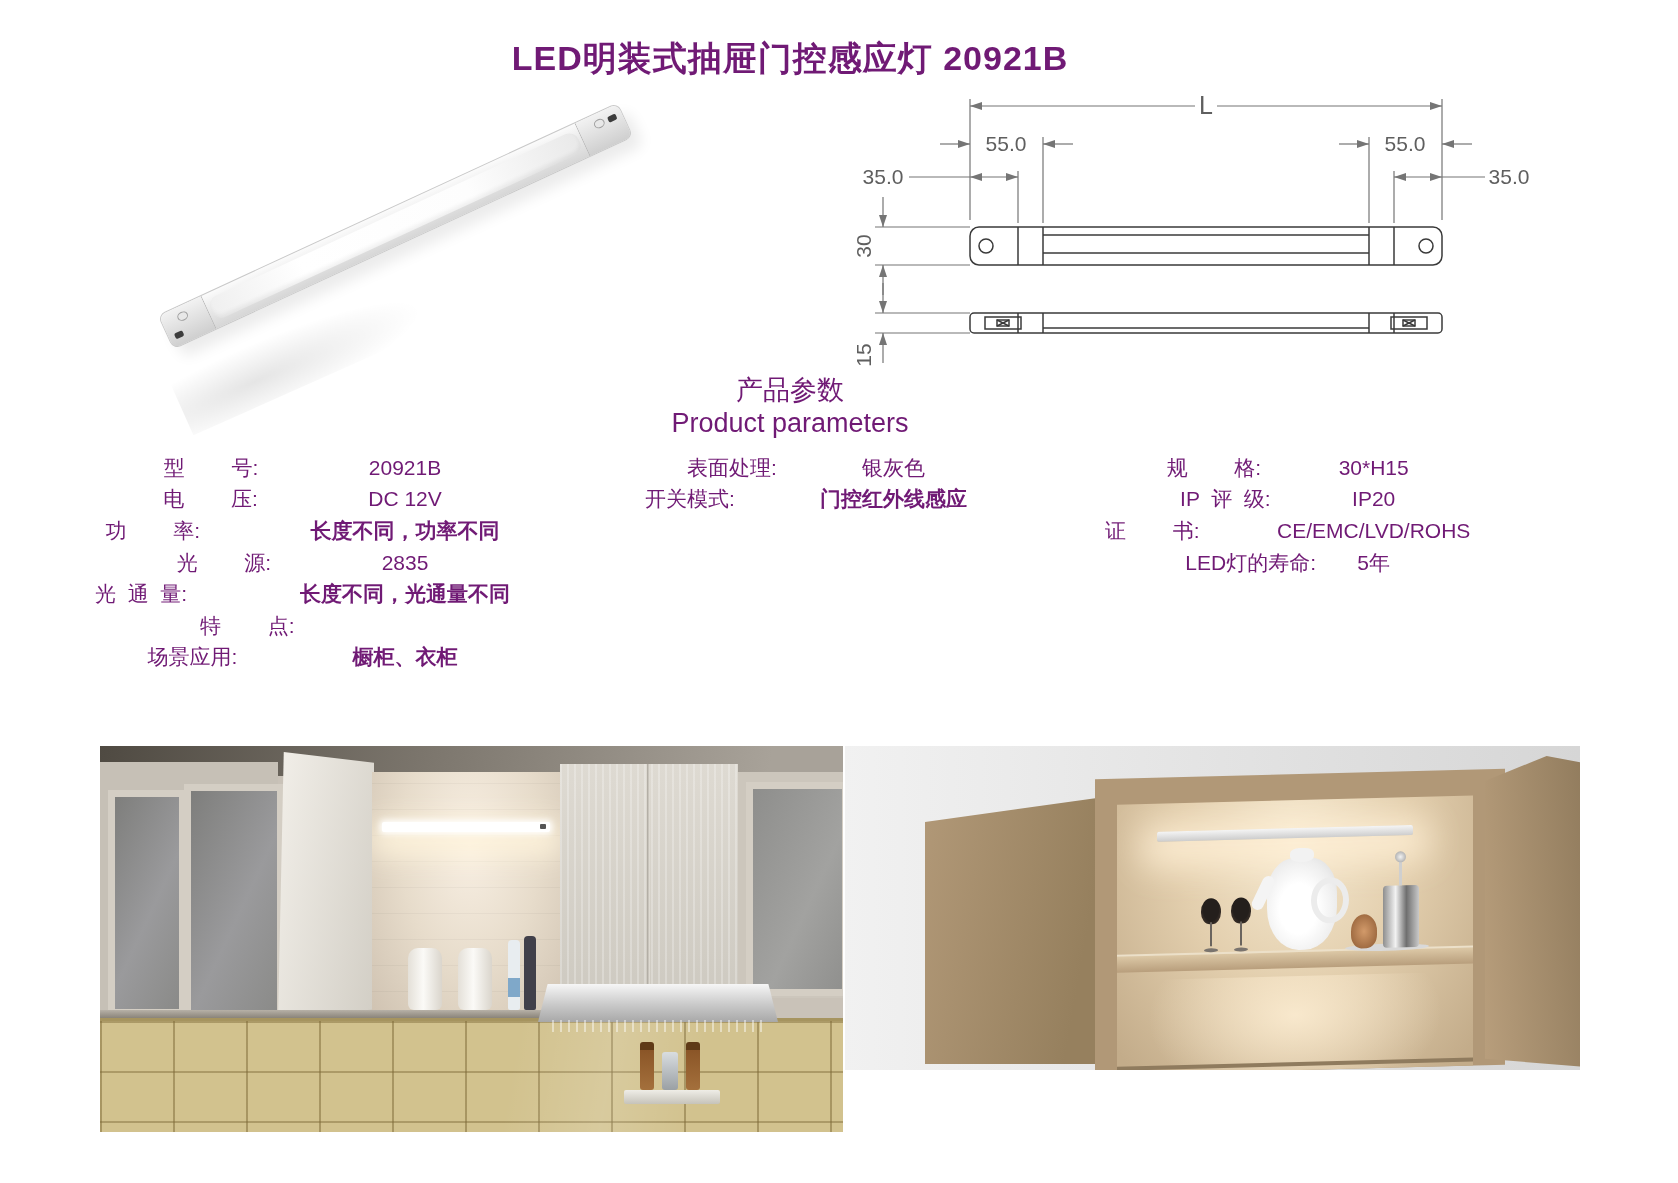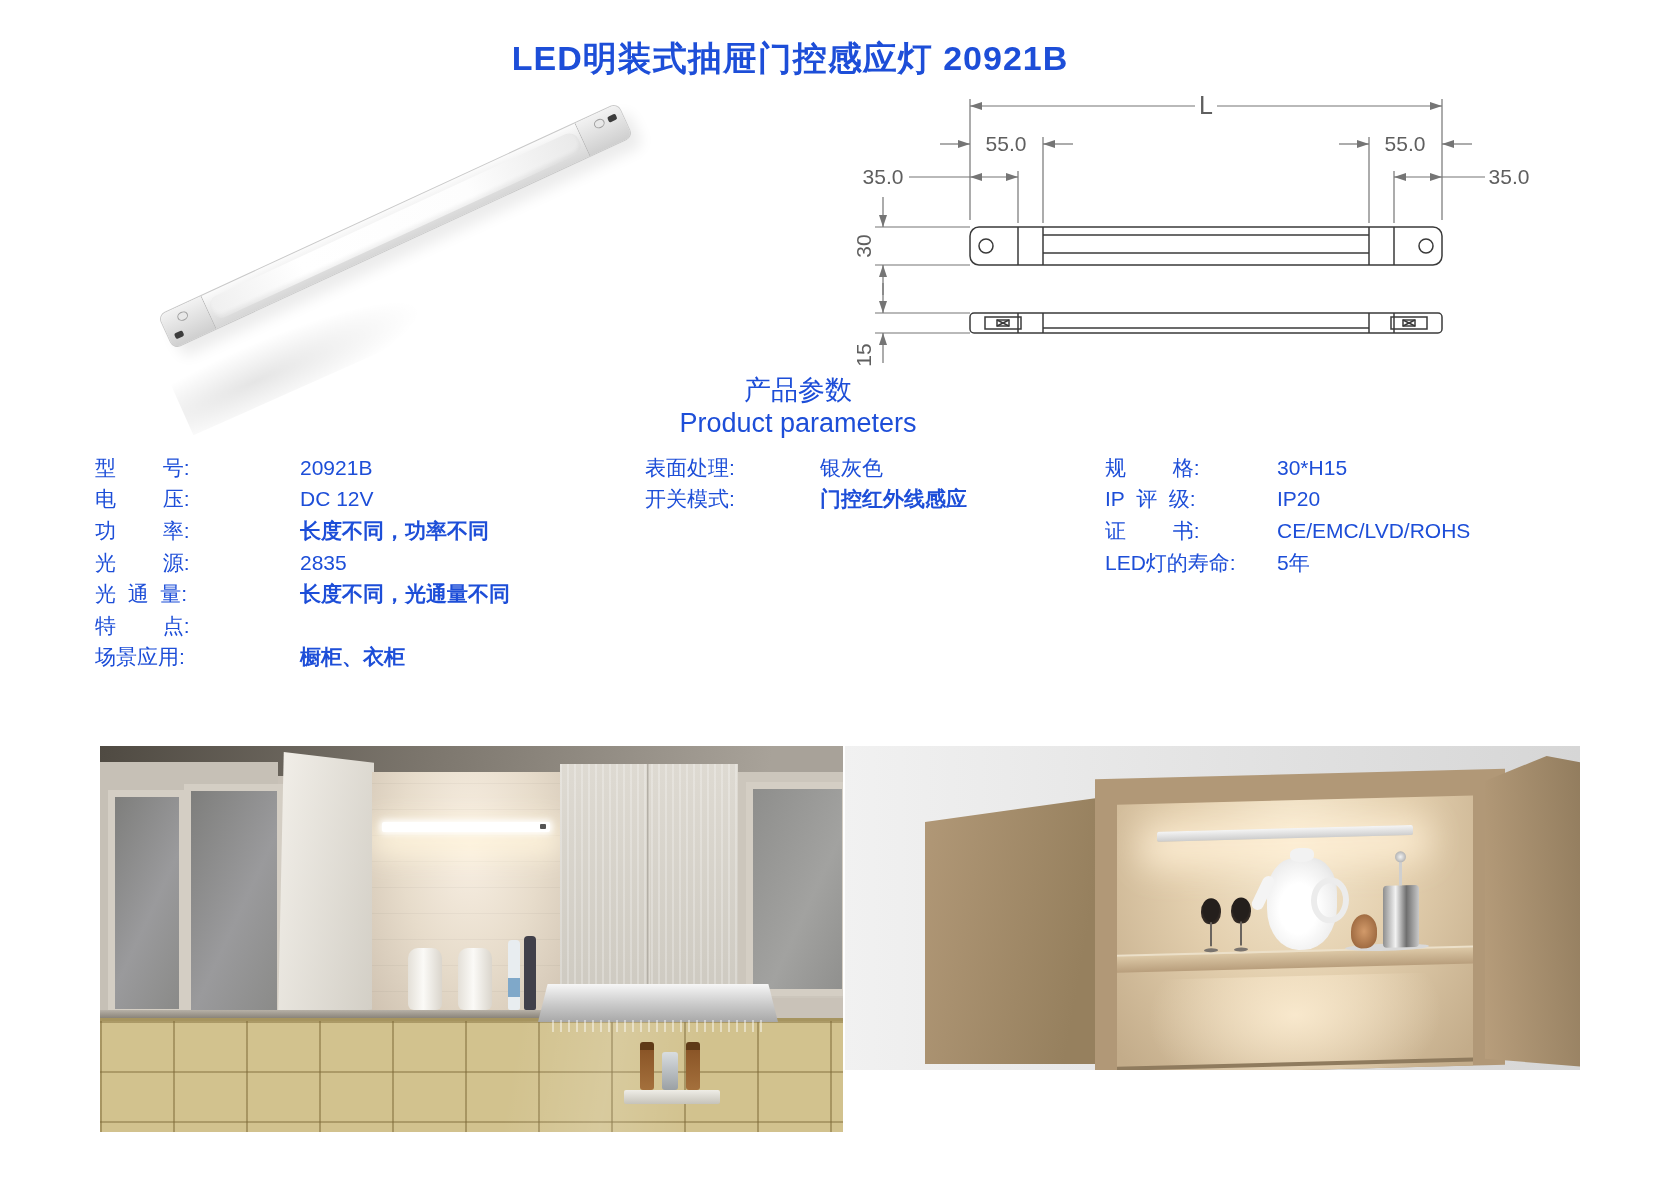--- a/index.html
+++ b/index.html
@@ -1,28 +1,28 @@
 <!DOCTYPE html>
 <html><head>
 <meta charset="utf-8">
 <style>
   html,body{margin:0;padding:0;background:#fff;}
   .page{position:relative;width:1678px;height:1183px;background:#fff;overflow:hidden;
-        font-family:"Liberation Sans","DejaVu Sans",sans-serif;color:#1d4ed8;}
+        font-family:"Liberation Sans","DejaVu Sans",sans-serif;color:#701a75;}
   .content{position:absolute;left:0;top:0;width:1580px;height:100%;}
 
   
   .title{position:absolute;left:0;top:36px;width:100%;text-align:center;
          font-size:34px;font-weight:700;letter-spacing:1px;}
-  .params-heading{position:absolute;left:8px;top:374px;width:100%;text-align:center;
+  .params-heading{position:absolute;left:0;top:374px;width:100%;text-align:center;
                   font-size:27px;line-height:33px;font-weight:400;}
 
   
   .spec-col{position:absolute;top:452px;font-size:21px;}
-  .spec-row{height:31.6px;display:flex;align-items:center;}
+  .spec-row{height:31.6px;display:flex;align-items:center;justify-content:center;}
   .lbl{display:inline-block;white-space:pre;}
   .c1 .lbl{width:205px;}
   .c2 .lbl{width:175px;}
   .c3 .lbl{width:172px;}
   .val{white-space:nowrap;}
   .val.b{font-weight:700;}
 
   
   .product-photo{position:absolute;left:100px;top:85px;width:600px;height:280px;background:#fff;}
   .p-shadow{position:absolute;left:70px;top:240px;width:260px;height:60px;

